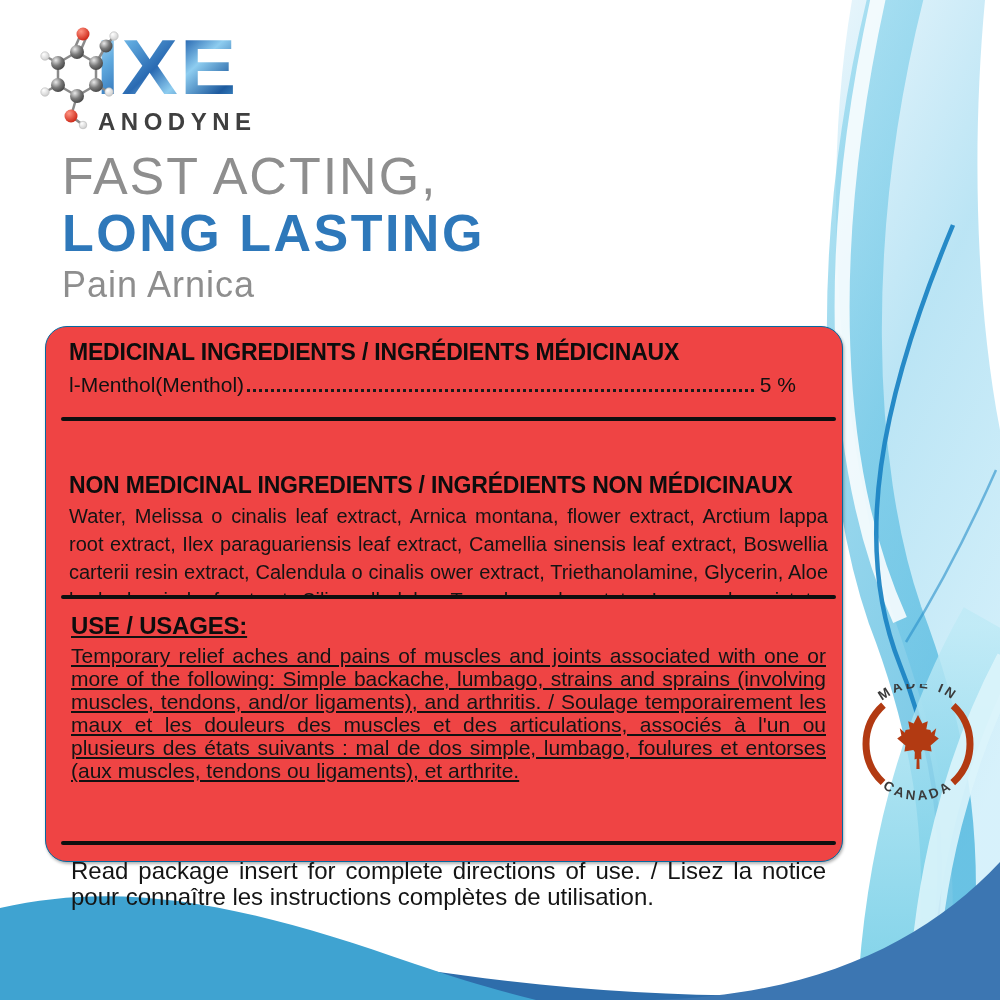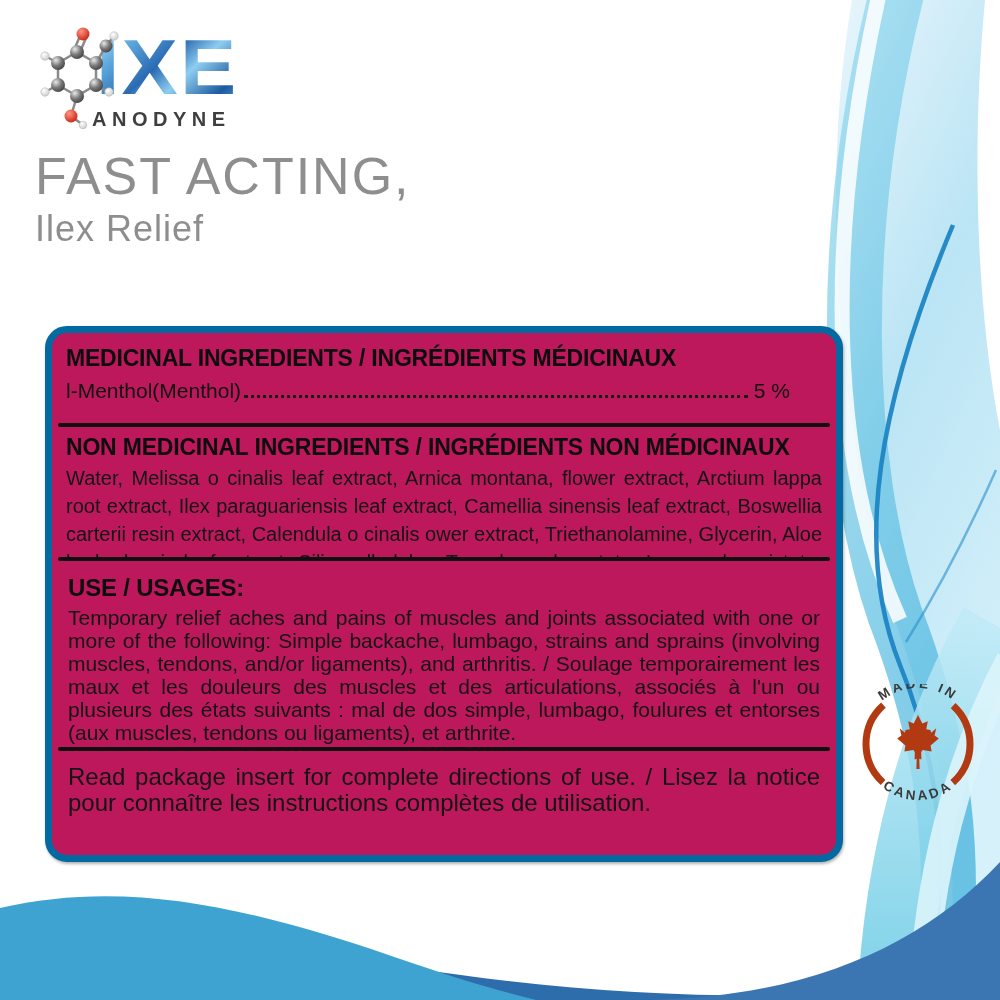--- a/index.html
+++ b/index.html
@@ -12,49 +12,50 @@
   
   .logo{position:absolute;left:40px;top:26px;width:220px;height:115px;z-index:3;}
   .logo-text{
     position:absolute;left:56px;top:2px;
     font-size:78px;font-weight:700;letter-spacing:2px;line-height:1;
     transform:scaleX(1.08);transform-origin:left top;
     background:linear-gradient(135deg,#c3e7f8 0%,#5fa9de 22%,#2a6ab2 45%,#8ecdf0 62%,#1d5a9e 85%,#4d9fd6 100%);
     -webkit-background-clip:text;background-clip:text;color:transparent;
   }
   .logo-sub{
-    position:absolute;left:52px;top:82px;
-    font-size:20px;font-weight:700;letter-spacing:5.5px;color:#3f3f3f;
+    position:absolute;left:58px;top:82px;
+    font-size:24px;font-weight:700;letter-spacing:5.5px;color:#3f3f3f;
   }
   svg.molecule{position:absolute;left:0;top:0;z-index:2;}
 
   
-  .headline{position:absolute;left:35px;top:148px;z-index:2;}
+  .headline{position:absolute;left:62px;top:148px;z-index:2;}
   .h-line1{font-size:52px;font-weight:400;letter-spacing:2px;color:#8e8e8e;line-height:57px;}
   .h-line2{font-size:52px;font-weight:700;letter-spacing:2.5px;color:#2e78ba;line-height:56px;}
   .h-line3{font-size:36px;font-weight:400;letter-spacing:1px;color:#8e8e8e;line-height:44px;margin-top:2px;}
 
   
   .info-box{
     position:absolute;left:45px;top:326px;width:798px;height:536px;box-sizing:border-box;
-    background:#be185d;border:7px solid #0369a1;border-radius:22px;z-index:2;
+    background:#ef4444;border:1px solid #0369a1;border-radius:22px;z-index:2;
     box-shadow:1px 2px 3px rgba(0,0,0,.3);
+    padding-left:9px;
   }
   .divider{height:4px;background:#0f0f0f;margin:0 6px;border-radius:2px;}
   .sec{box-sizing:border-box;overflow:hidden;}
   .sec h2{margin:0;font-size:23px;font-weight:700;letter-spacing:-0.2px;color:#0d0d0d;}
   .sec .body{margin:3px 0 0 0;font-size:20px;line-height:28px;color:#141414;
     text-align:justify;}
   .sec1{height:90px;padding:12px 46px 0 14px;}
   .leader-row{display:flex;align-items:flex-end;margin-top:7px;font-size:21px;}
   .leader-row .ing{white-space:nowrap;text-align:center;}
   .leader-row .dots{flex:1;border-bottom:3px dotted #1a1a1a;margin:0 6px 5px 3px;}
   .leader-row .amt{white-space:nowrap;}
-  .sec2{height:130px;padding:7px 14px 0 14px;}
-  .sec3{height:186px;padding:13px 16px 0 16px;}
+  .sec2{height:130px;padding:7px 14px 0 14px;margin-top:44px;}
+  .sec3{height:242px;padding:13px 16px 0 16px;text-decoration:underline;}
   .sec3 h2{font-size:24px;}
   .sec3 .body{margin-top:4px;font-size:21px;line-height:23px;}
   .sec4{height:70px;padding:13px 16px 0 16px;}
   .sec4 .body{margin-top:0;font-size:24px;line-height:26px;}
 
   
   svg.badge{position:absolute;left:858px;top:684px;z-index:4;}
   .badge-text{font-family:"Liberation Sans",sans-serif;font-size:13.5px;font-weight:700;
     letter-spacing:3px;fill:#3a3a3a;}
 </style>
@@ -142,21 +143,22 @@
       <circle cx="56" cy="37" r="7" fill="url(#gradC)"></circle>
       <circle cx="66" cy="20" r="6.5" fill="url(#gradC)"></circle>
       <circle cx="43" cy="8" r="6.5" fill="url(#gradO)"></circle>
       <circle cx="31" cy="90" r="6.5" fill="url(#gradO)"></circle>
     </svg>
     <div class="logo-sub">ANODYNE</div>
   </div>
 
   <div class="headline">
     <div class="h-line1">FAST ACTING,</div>
-    <div class="h-line3">Ilex Relief</div>
+    <div class="h-line2">LONG LASTING</div>
+    <div class="h-line3">Pain Arnica</div>
   </div>
 
   <div class="info-box">
     <section class="sec sec1">
       <h2>MEDICINAL INGREDIENTS / INGRÉDIENTS MÉDICINAUX</h2>
       <div class="leader-row">
         <span class="ing">l-Menthol(Menthol)</span>
         <span class="dots"></span>
         <span class="amt">5 %</span>
       </div>

